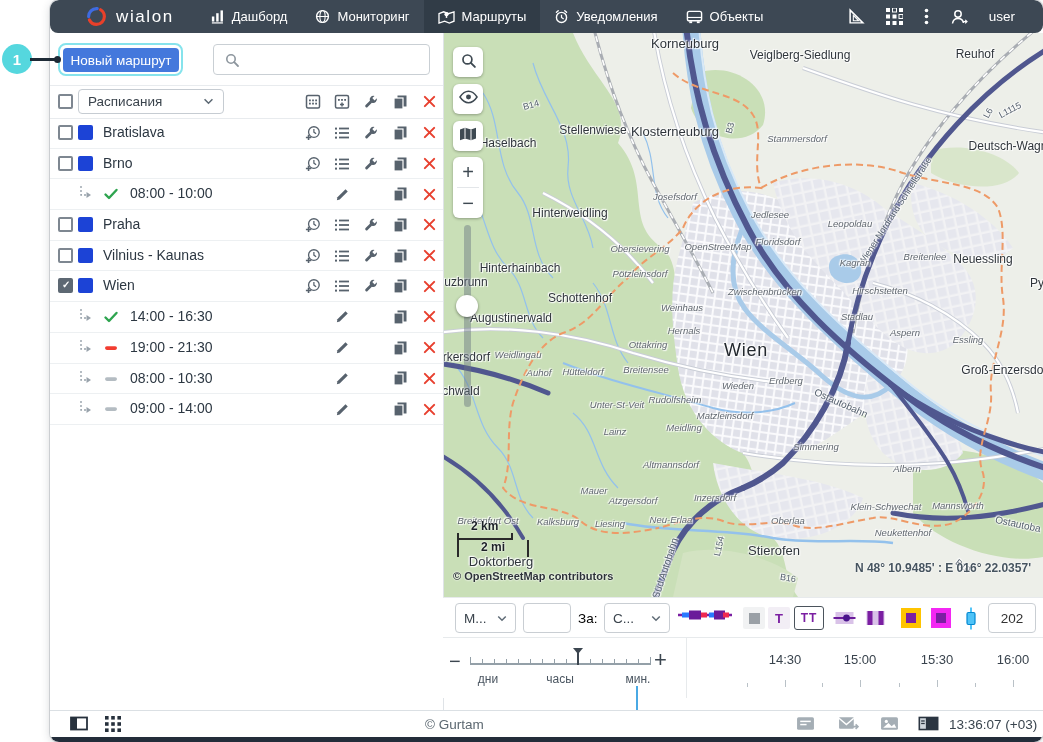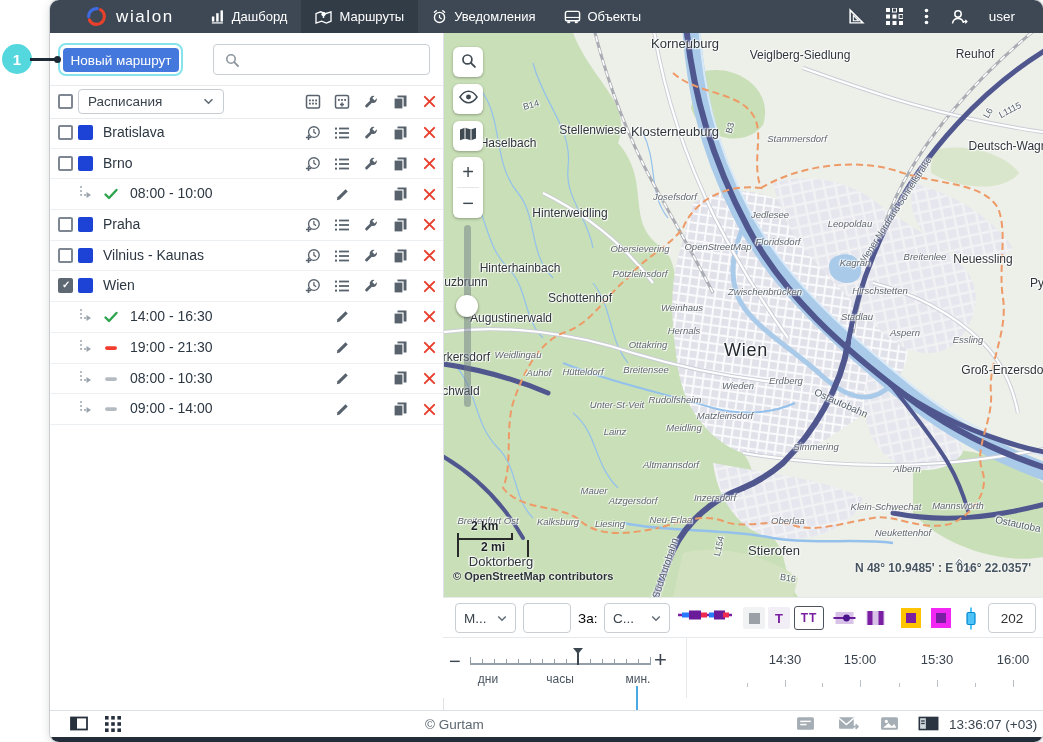--- a/index.html
+++ b/index.html
@@ -6,21 +6,21 @@
   body{width:1043px;height:742px;position:relative;overflow:hidden;background:#fff;
        font-family:"Liberation Sans",sans-serif;-webkit-font-smoothing:antialiased;}
   .window{position:absolute;left:50px;top:0;width:993px;height:742px;border-radius:9px;overflow:hidden;
           background:#fff;box-shadow:0 0 0 1px rgba(40,50,60,.16),0 2px 10px rgba(40,50,60,.20);}
   
   .anno-circle{position:absolute;left:2px;top:44px;width:30px;height:30px;border-radius:50%;background:#55d7de;
                color:#fff;font-weight:bold;font-size:15px;display:flex;align-items:center;justify-content:center;z-index:40;}
   .anno-line{position:absolute;left:30px;top:58px;width:28px;height:2.5px;background:#1d2a36;z-index:40;}
   .anno-dot{position:absolute;left:54px;top:55.5px;width:7px;height:7px;border-radius:50%;background:#1d2a36;z-index:41;}
   
-  .navbar{height:33px;background:#3d4854;display:flex;align-items:center;color:#fff;position:relative;}
+  .navbar{height:33px;background:#3d4854;display:flex;align-items:center;color:#fff;position:relative;border-radius:8px;}
   .brand{display:flex;align-items:center;gap:9px;margin-left:36px;}
   .brand-text{font-size:17px;letter-spacing:1.6px;color:#fff;}
   .nav-items{display:flex;height:100%;margin-left:22px;}
   .nav-item{display:flex;align-items:center;gap:7px;padding:0 14px;font-size:13px;cursor:pointer;white-space:nowrap;}
   .nav-item.active{background:#313c47;}
   .nav-item svg{flex:0 0 auto;}
   .nav-right{margin-left:auto;display:flex;align-items:center;gap:21px;margin-right:28px;}
   .nav-right .nicon{display:flex;align-items:center;color:#fff;}
   .nav-user-label{font-size:13.5px;}
   
@@ -142,20 +142,30 @@
         <span style="display:flex;">
           <svg width="15" height="15" viewBox="0 0 16 16" fill="#fff">
               <rect x="2" y="8" width="2.6" height="5.4"></rect>
               <rect x="6.6" y="4.5" width="2.6" height="8.9"></rect>
               <rect x="11.2" y="1.5" width="2.6" height="11.9"></rect>
               <rect x="2" y="14.2" width="11.8" height="1.3"></rect>
             </svg>
         </span>
         <span>Дашборд</span>
       </div>
+      <div class="nav-item">
+        <span style="display:flex;">
+          <svg width="15" height="15" viewBox="0 0 16 16">
+              <circle cx="8" cy="8" r="6.3" fill="none" stroke="#fff" stroke-width="1.5"></circle>
+              <ellipse cx="8" cy="8" rx="2.8" ry="6.3" fill="none" stroke="#fff" stroke-width="1.1"></ellipse>
+              <line x1="1.7" y1="8" x2="14.3" y2="8" stroke="#fff" stroke-width="1.1"></line>
+            </svg>
+        </span>
+        <span>Мониторинг</span>
+      </div>
       <div class="nav-item active">
         <span style="display:flex;">
           <svg width="17" height="15" viewBox="0 0 18 16">
               <path d="M1 5 L6 3 L11 5 L17 3 V13 L12 15 L7 13 L1 15 z" fill="none" stroke="#fff" stroke-width="1.4"></path>
               <circle cx="9" cy="5.5" r="2.2" fill="#fff"></circle>
               <path d="M9 5.5 L9 9.5" stroke="#fff" stroke-width="1.6"></path>
             </svg>
         </span>
         <span>Маршруты</span>
       </div>

